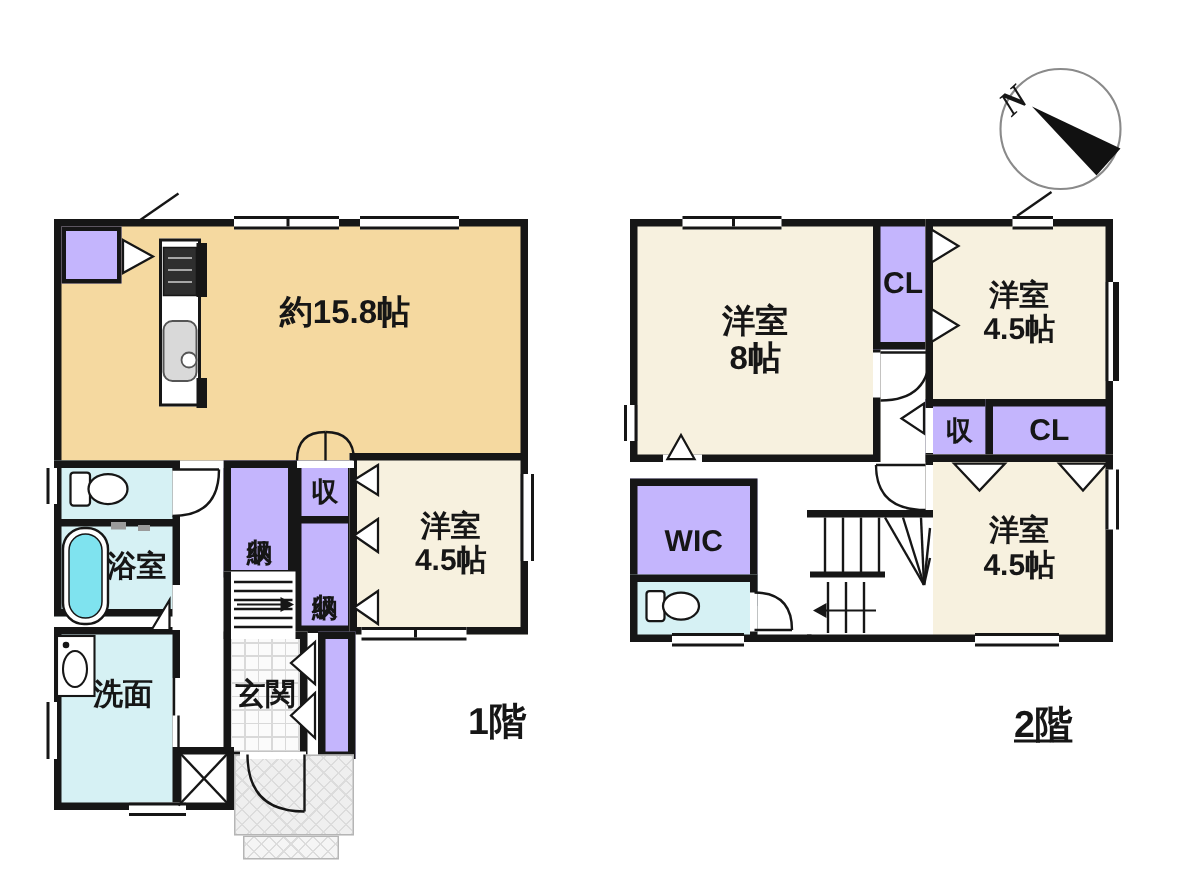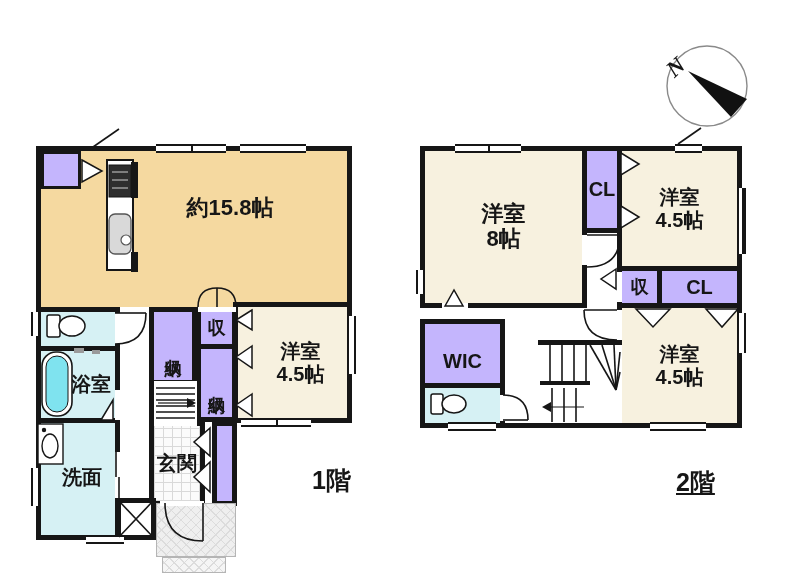--- a/index.html
+++ b/index.html
@@ -46,25 +46,25 @@
     <div class="room fill-ldk" style="left:36px;top:146px;width:316px;height:166px;"></div>
     <div class="ldk-label">
       <div class="lbl sz22">約15.8帖</div>
     </div>
 
     <div class="room thin fill-pink" style="left:41px;top:151px;width:40px;height:38px;z-index:2;"></div>
 
     <div class="abs" style="left:106px;top:159px;width:28px;height:112px;background:#fff;border:2px solid #161616;box-sizing:border-box;z-index:2;"></div>
 
     <div class="room fill-cyan" style="left:36px;top:307px;width:84px;height:44px;"></div>
-    <div class="room fill-cyan" style="left:36px;top:346px;width:84px;height:77px;">
+    <div class="room fill-cyan" style="left:36px;top:346px;width:84px;height:65px;">
       <span class="lbl sz20" style="margin-left:26px;">浴室</span>
     </div>
     <div class="room fill-cyan" style="left:36px;top:418px;width:84px;height:122px;align-items:flex-start;">
-      <span class="lbl sz20" style="margin-top:43px;margin-left:8px;">洗面</span>
+      <span class="lbl sz20" style="margin-top:29px;margin-left:8px;">洗面</span>
     </div>
 
     <div class="room fill-pink" style="left:149px;top:307px;width:48px;height:78px;">
       <span class="lbl sz17 vert">収納</span>
     </div>
     <div class="abs" style="left:149px;top:381px;width:48px;height:45px;background:#fff;border-left:5px solid #161616;box-sizing:border-box;"></div>
 
     <div class="room fill-pink" style="left:196px;top:307px;width:41px;height:42px;">
       <span class="lbl sz18">収</span>
     </div>

